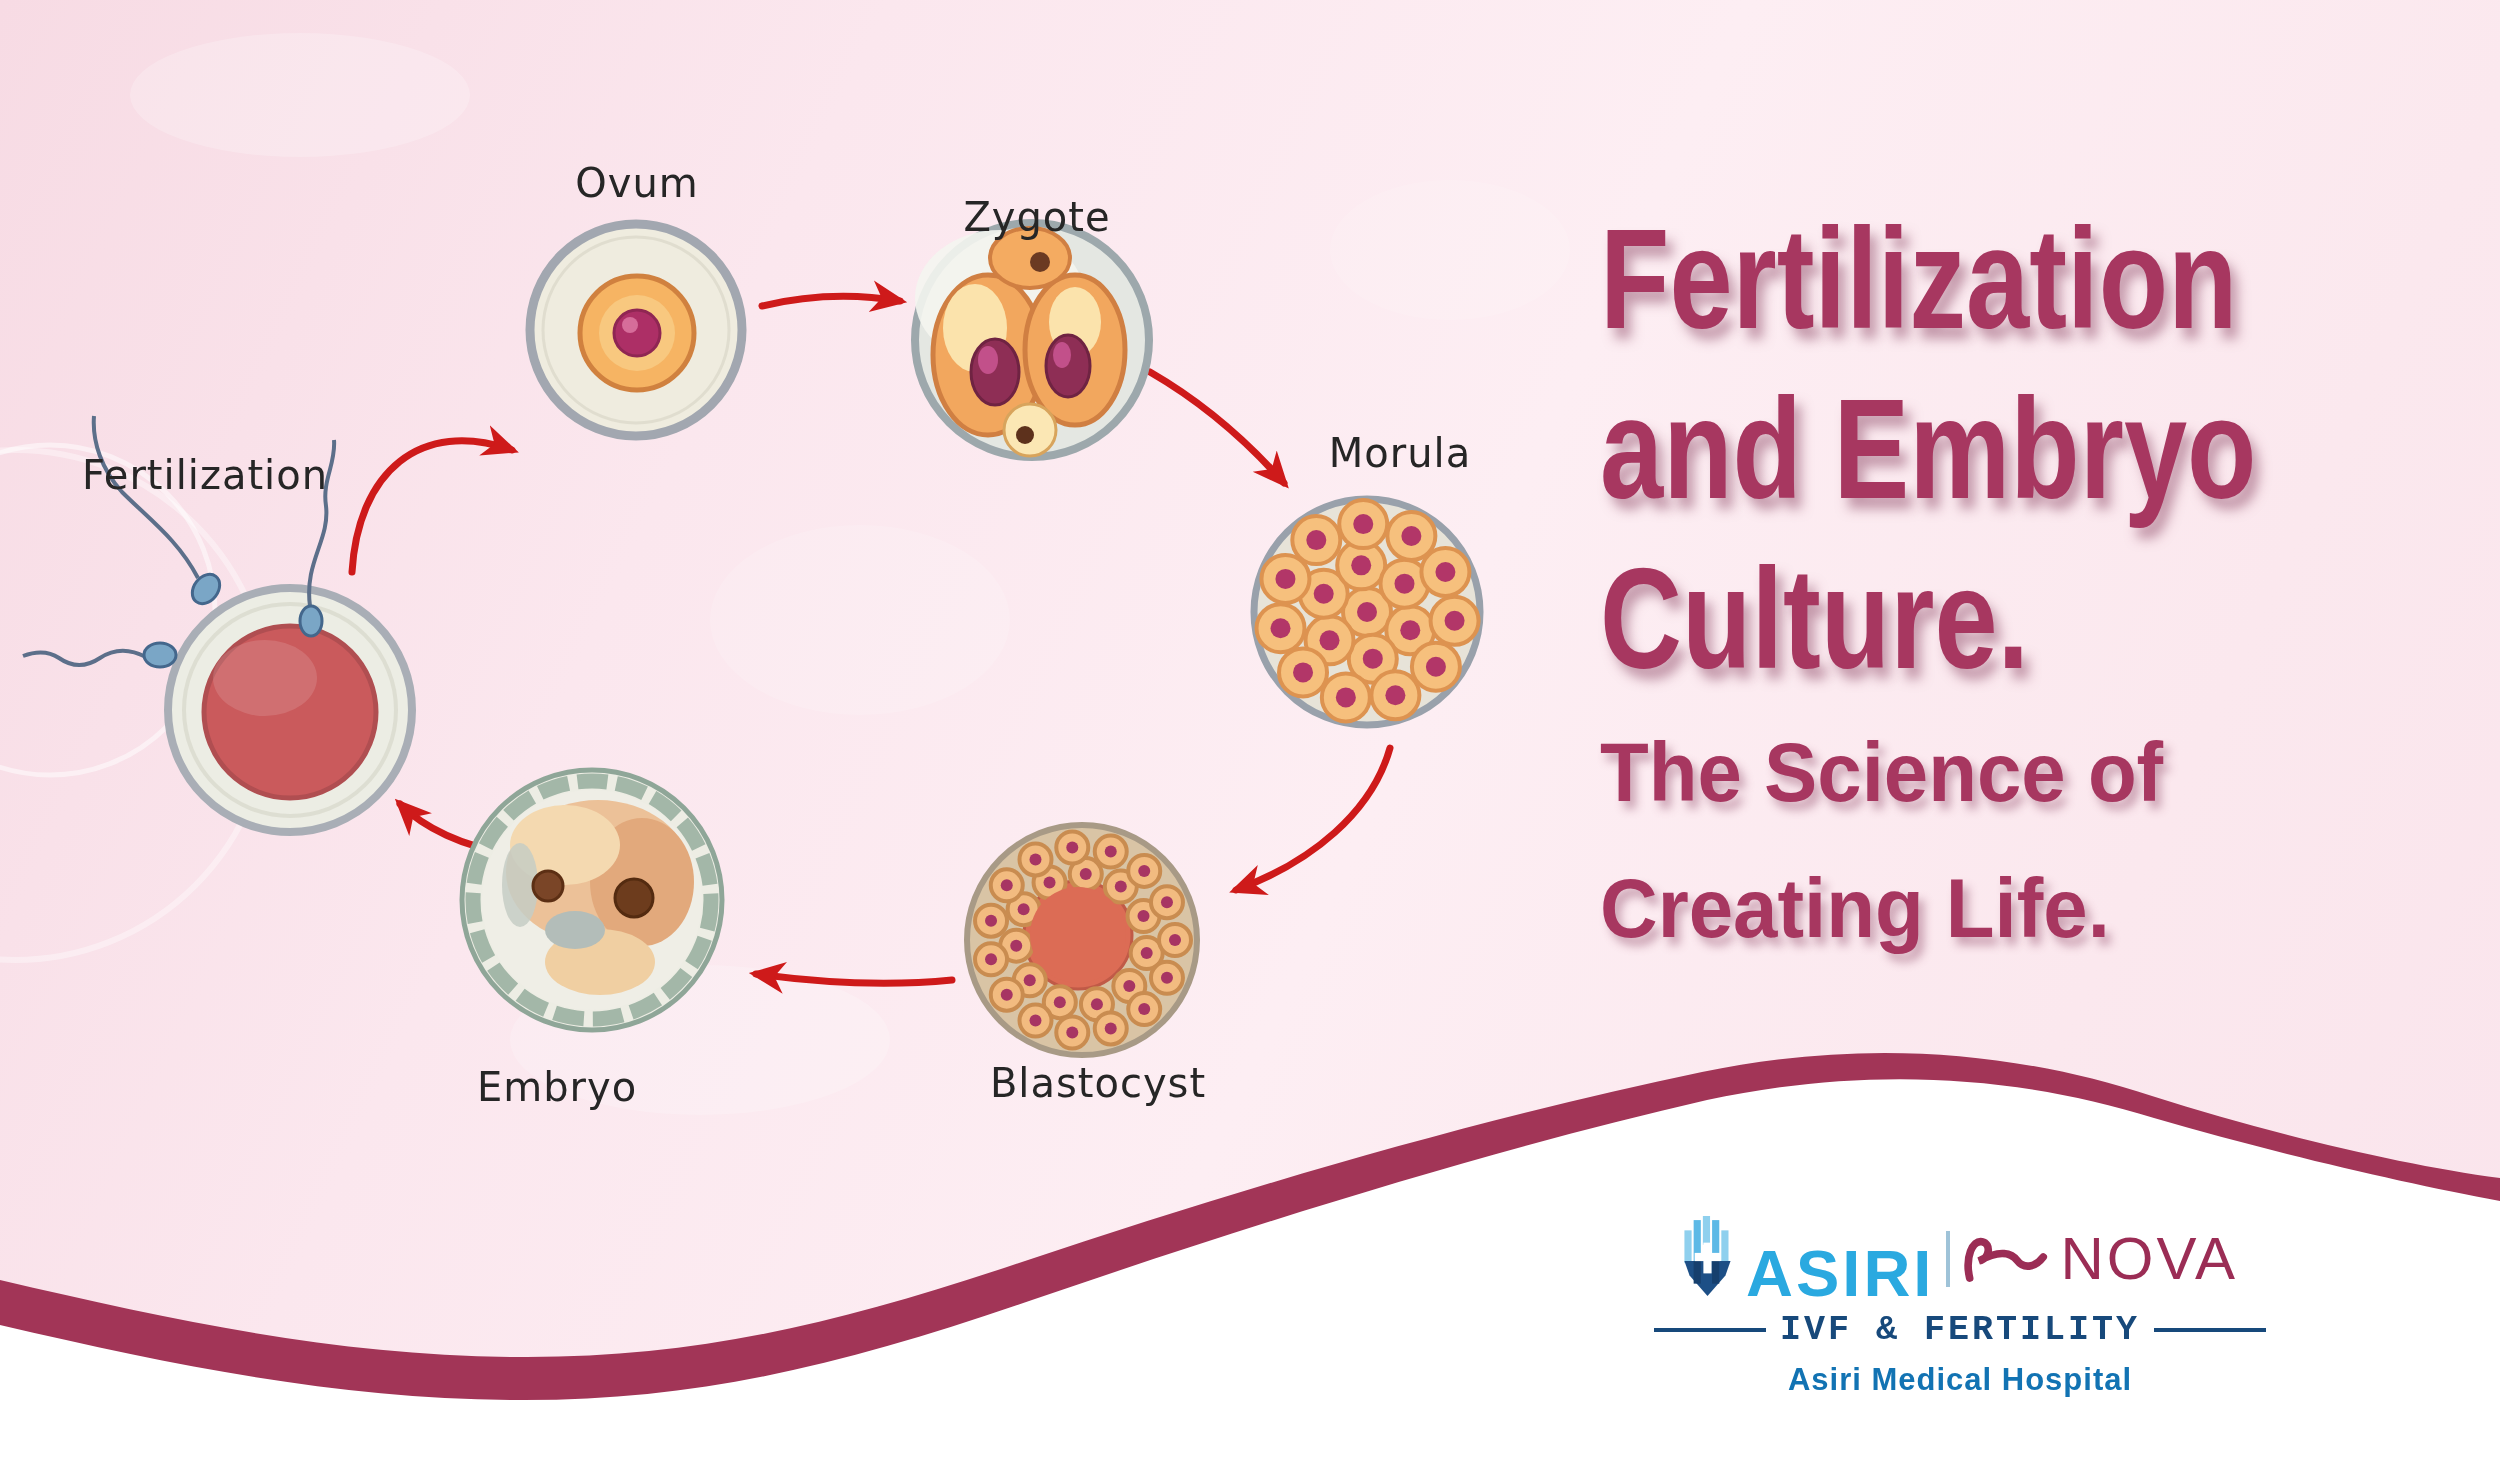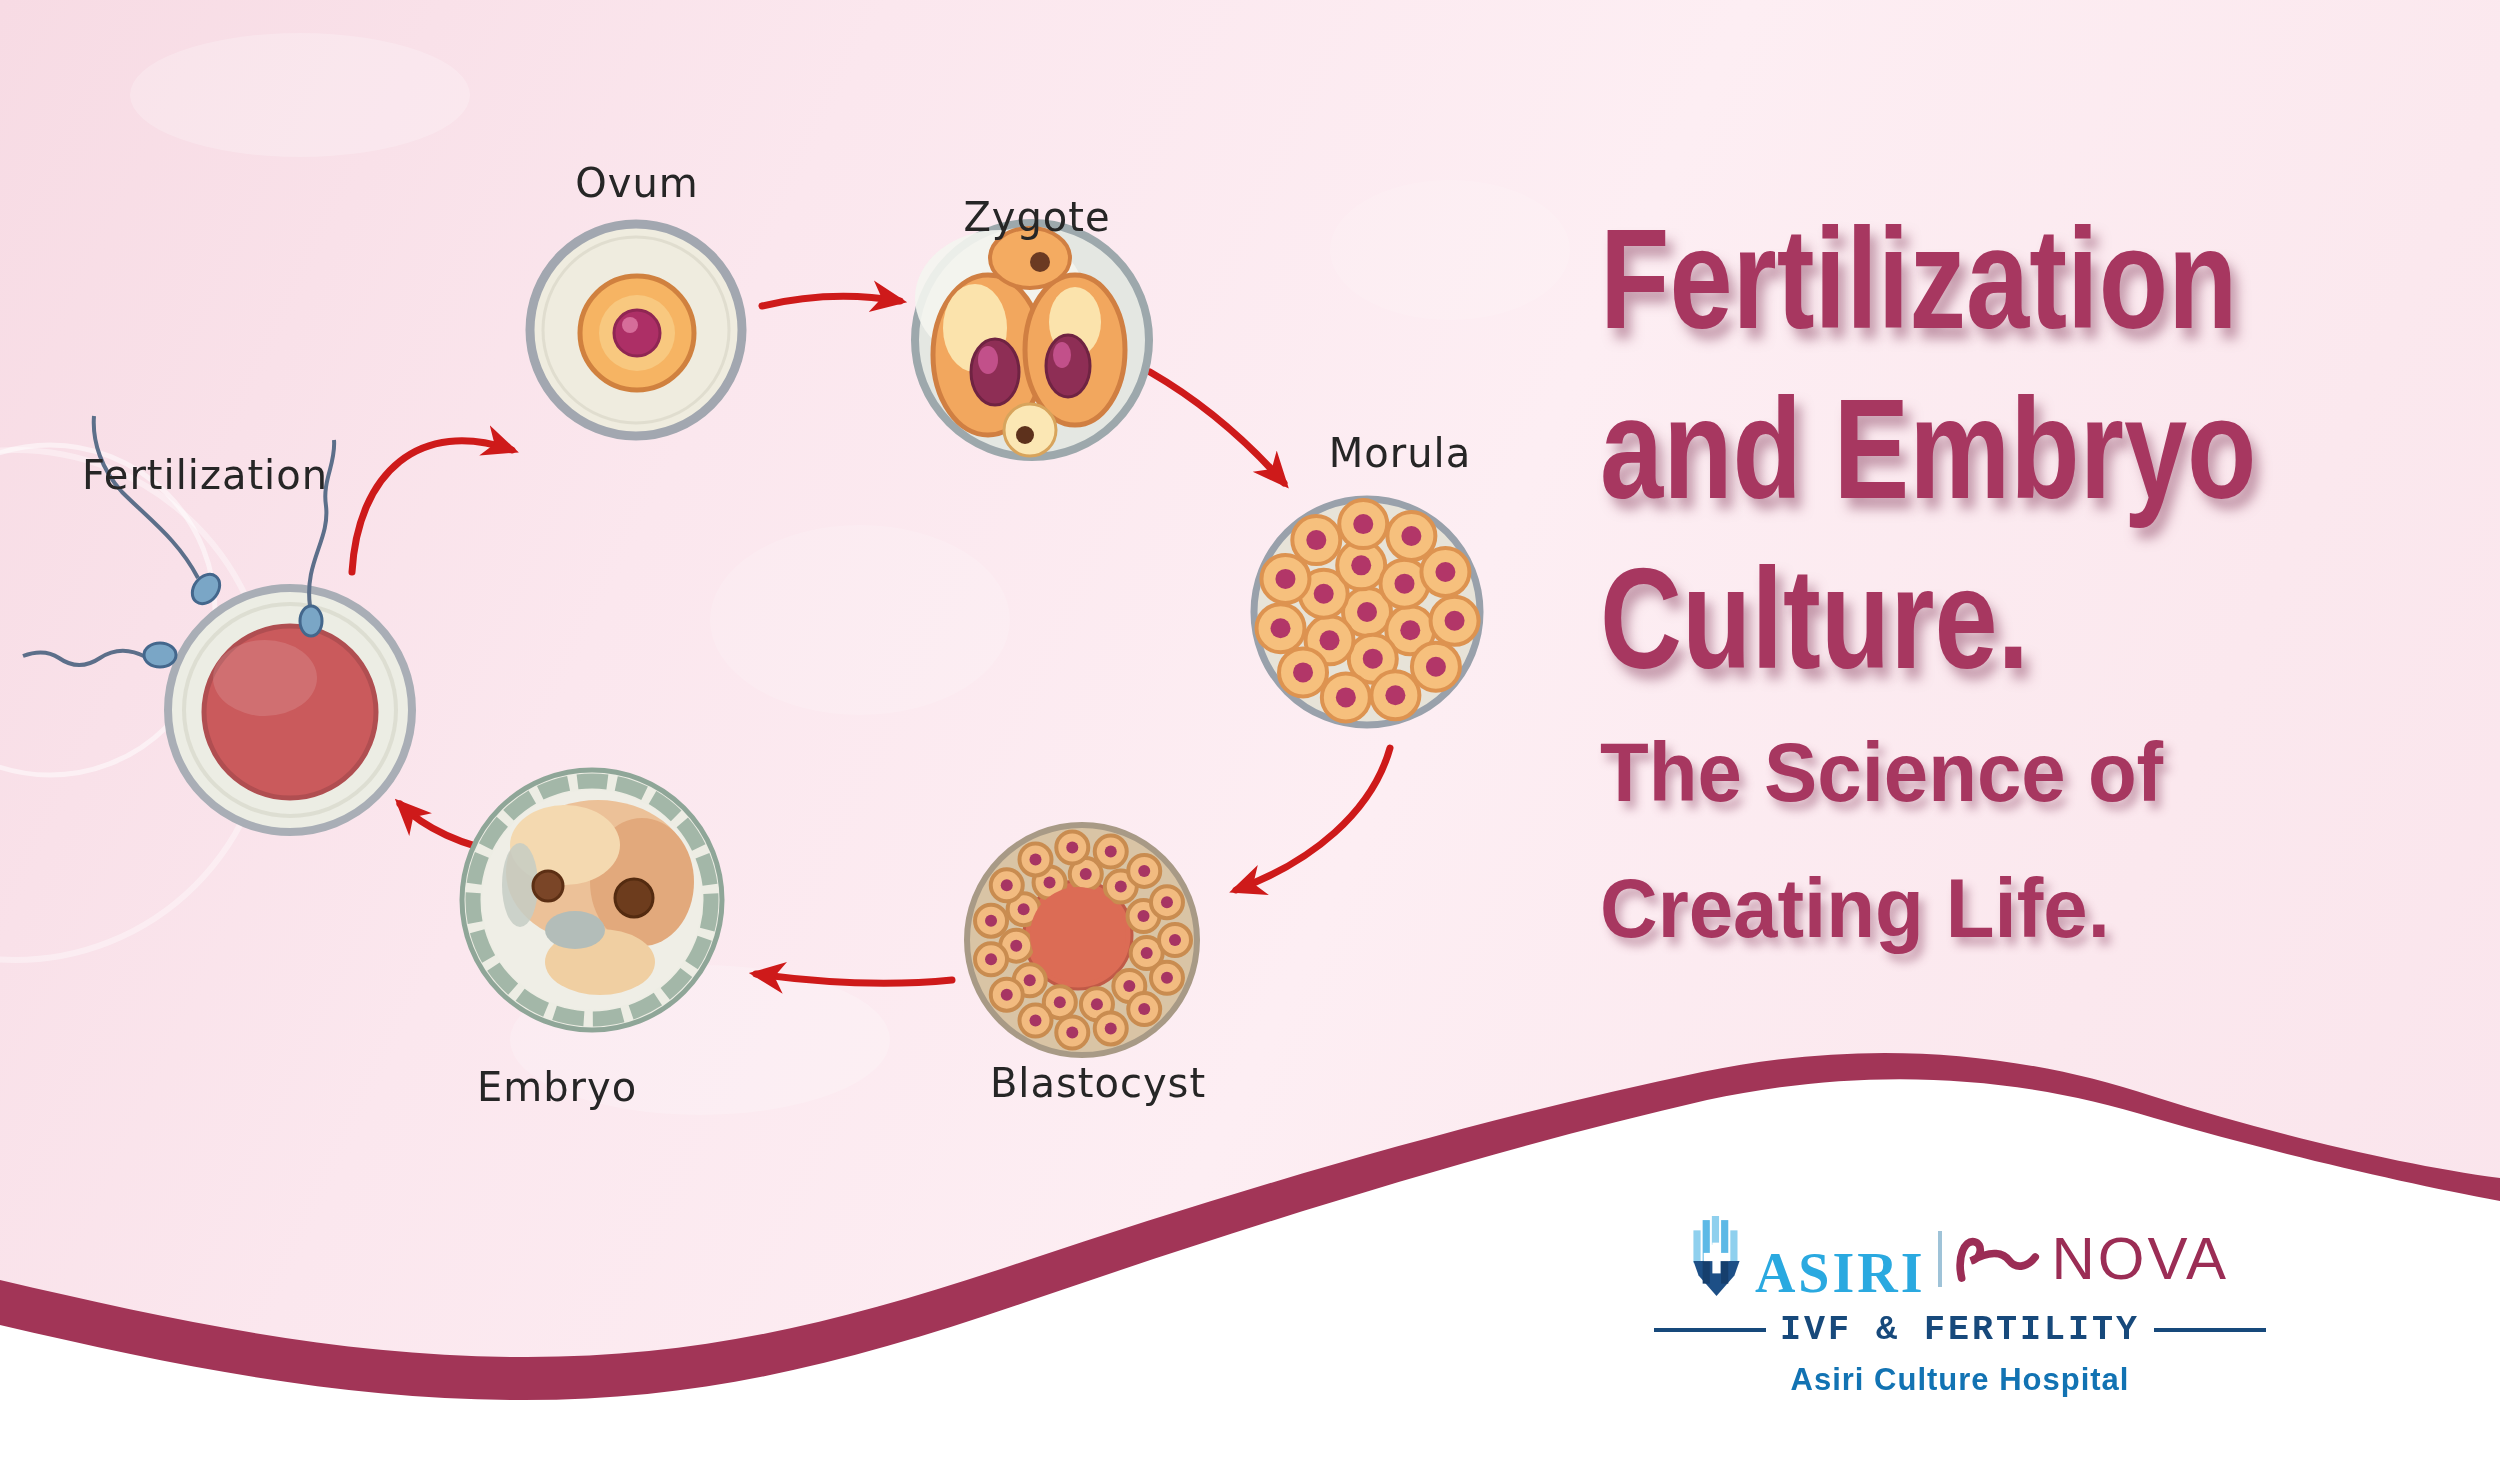--- a/index.html
+++ b/index.html
@@ -38,22 +38,22 @@
     transform:scaleX(.95);
     transform-origin:left center;
     text-shadow:6px 8px 10px rgba(141,72,101,.45);
   }
   .logo{
     position:absolute;left:1690px;top:1216px;width:540px;
     display:flex;flex-direction:column;align-items:center;
   }
   .logo-row1{display:flex;align-items:center;gap:12px;height:86px;}
   .brand-asiri{
-    font-family:Liberation Serif, serif;
-    font-weight:700;font-size:56px;letter-spacing:3px;
+    font-family:Liberation Sans, sans-serif;
+    font-weight:700;font-size:65px;letter-spacing:3px;
     color:#2aa9e0;line-height:1;margin-top:28px;
   }
   .brand-nova{
     font-weight:400;font-size:60px;letter-spacing:3px;
     color:#9b2d55;line-height:1;
   }
   .logo-divider{width:4px;height:56px;background:#9fc3d8;}
   .logo-row2{display:flex;align-items:center;gap:14px;margin-top:8px;font-family:Liberation Mono, monospace;}
   .division-line{width:112px;height:4px;background:#17497b;}
   .division-text{
@@ -296,16 +296,16 @@
           <path d="M8,52 C3,30 11,12 21,14 C31,16 29,32 18,34 C40,22 52,26 58,34 C64,42 76,42 85,30" stroke="#9b2d55" stroke-width="8" fill="none" stroke-linecap="round"></path>
         </svg>
       </span>
       <span class="brand-nova">NOVA</span>
     </div>
     <div class="logo-row2">
       <span class="division-line"></span>
       <span class="division-text">IVF &amp; FERTILITY</span>
       <span class="division-line"></span>
     </div>
-    <div class="hospital-text">Asiri Culture Hospital</div>
+    <div class="hospital-text">Asiri Medical Hospital</div>
   </div>
 
 </div>
 
 </body></html>

